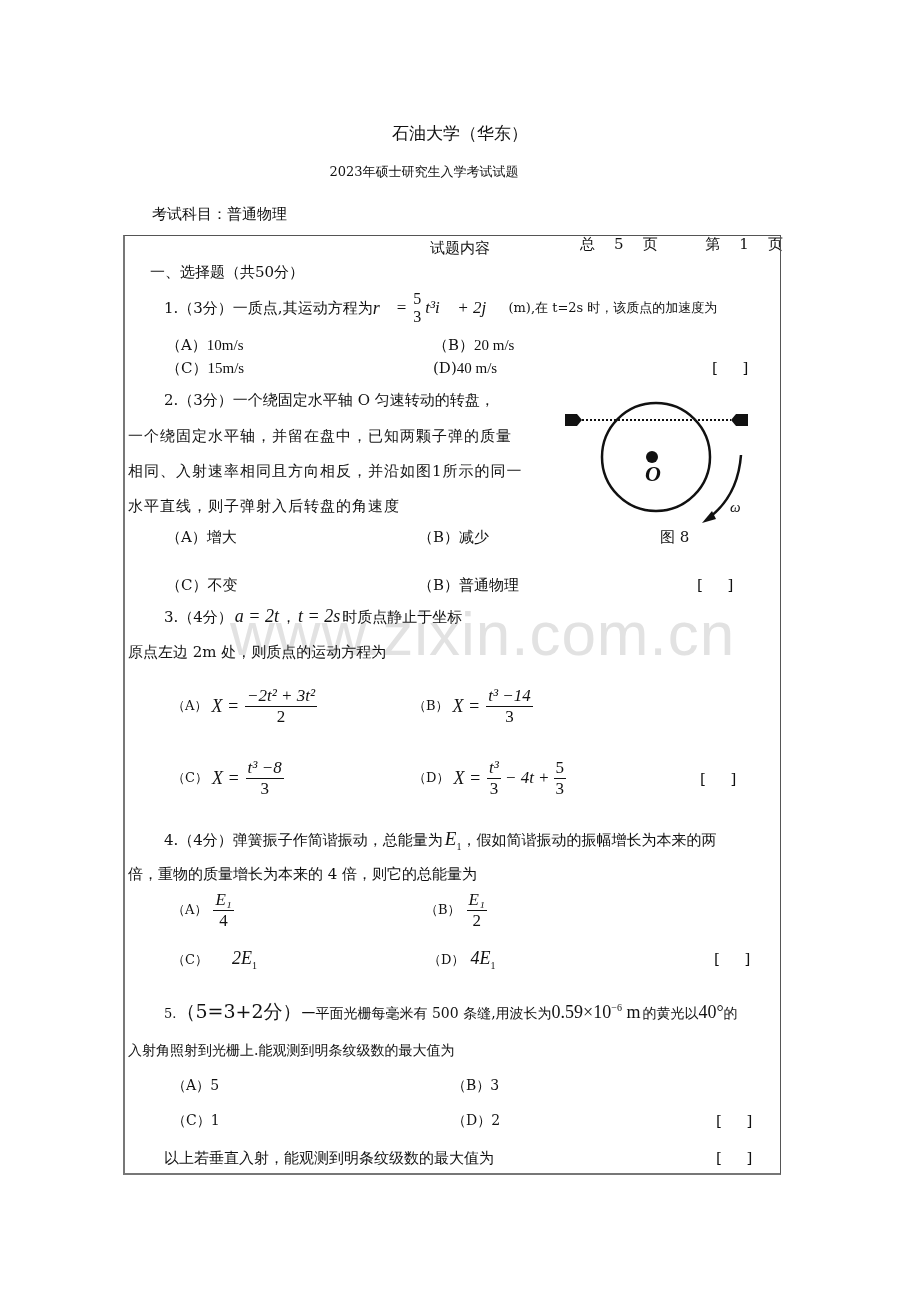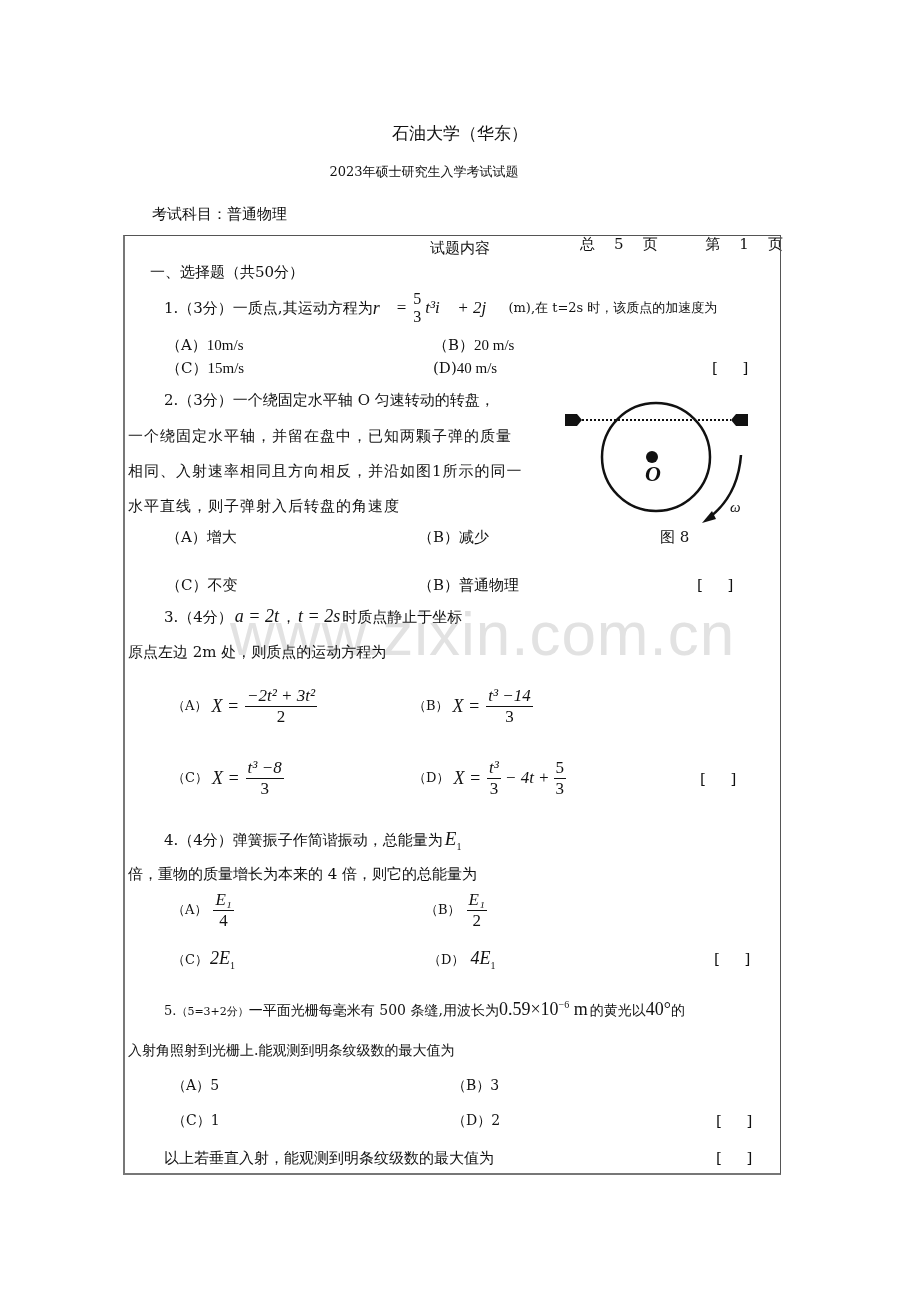--- a/index.html
+++ b/index.html
@@ -147,49 +147,50 @@
         <span class="den">3</span>
       </span>
   </div>
   <div class="abs t15 bracket" style="left:700px;top:770px;">[ ]</div>
 
   <div class="abs t15" style="left:164px;top:828px;display:flex;align-items:baseline;">
     <span>4.</span>
       <span>（4分）</span>
       <span>弹簧振子作简谐振动，总能量为</span>
     <span class="math" style="font-size:19px;margin-left:2px;"><span>E</span><sub class="rm">1</sub></span>
+    <span>，假如简谐振动的振幅增长为本来的两</span>
   </div>
   <div class="abs t15" style="left:128px;top:865px;">倍，重物的质量增长为本来的 4 倍，则它的总能量为</div>
   <div class="abs t15" style="left:172px;top:890px;display:flex;align-items:center;">
     <span style="font-size:13px;">（A）</span>
     <span class="frac math" style="font-size:17px;margin-left:6px;">
         <span class="num">E₁</span>
         <span class="den rm">4</span>
       </span>
   </div>
   <div class="abs t15" style="left:425px;top:890px;display:flex;align-items:center;">
     <span style="font-size:13px;">（B）</span>
     <span class="frac math" style="font-size:17px;margin-left:6px;">
         <span class="num">E₁</span>
         <span class="den rm">2</span>
       </span>
   </div>
   <div class="abs t15" style="left:172px;top:948px;display:flex;align-items:baseline;">
     <span style="font-size:13px;">（C）</span>
-    <span class="math" style="font-size:18px;margin-left:2px;"><span>2E</span><sub class="rm">1</sub></span>
+    <span class="math" style="font-size:18px;margin-left:24px;"><span>2E</span><sub class="rm">1</sub></span>
   </div>
   <div class="abs t15" style="left:428px;top:948px;display:flex;align-items:baseline;">
     <span style="font-size:13px;">（D）</span>
     <span class="math" style="font-size:18px;margin-left:6px;"><span>4E</span><sub class="rm">1</sub></span>
   </div>
   <div class="abs t15 bracket" style="left:714px;top:950px;">[ ]</div>
 
   <div class="abs t15" style="left:164px;top:999px;display:flex;align-items:baseline;">
     <span style="font-size:13px;">5.</span>
-      <span style="font-size:11px;text-align:right;">（5=3+2分）</span>
+      <span style="font-size:19px;text-align:right;">（5=3+2分）</span>
       <span style="font-size:14px;">一平面光栅每毫米有 500 条缝,用波长为</span>
     <span class="rm" style="font-size:18px;"><span>0.59×10</span><sup>−6</sup><span> m</span></span>
     <span style="font-size:14px;margin-left:2px;">的黄光以</span>
     <span class="rm" style="font-size:18px;">40°</span>
     <span style="font-size:14px;">的</span>
   </div>
   <div class="abs t14" style="left:128px;top:1042px;">入射角照射到光栅上.能观测到明条纹级数的最大值为</div>
   <div class="abs t14" style="left:172px;top:1077px;"><span>（A）</span><span>5</span></div>
   <div class="abs t14" style="left:452px;top:1077px;"><span>（B）</span><span>3</span></div>
   <div class="abs t14" style="left:172px;top:1112px;"><span>（C）</span><span>1</span></div>

